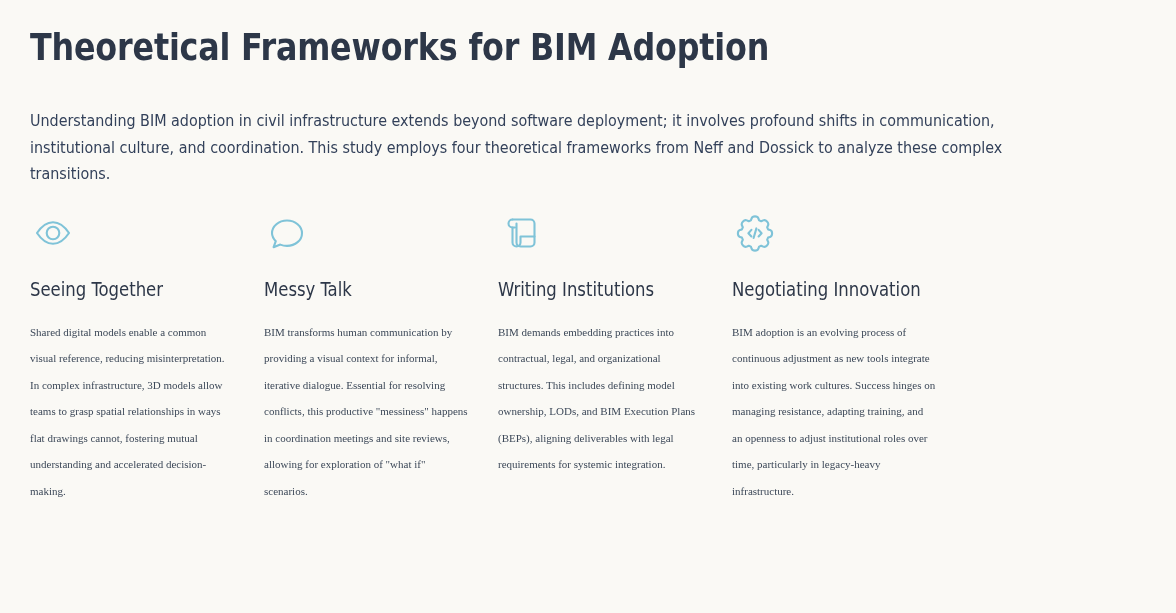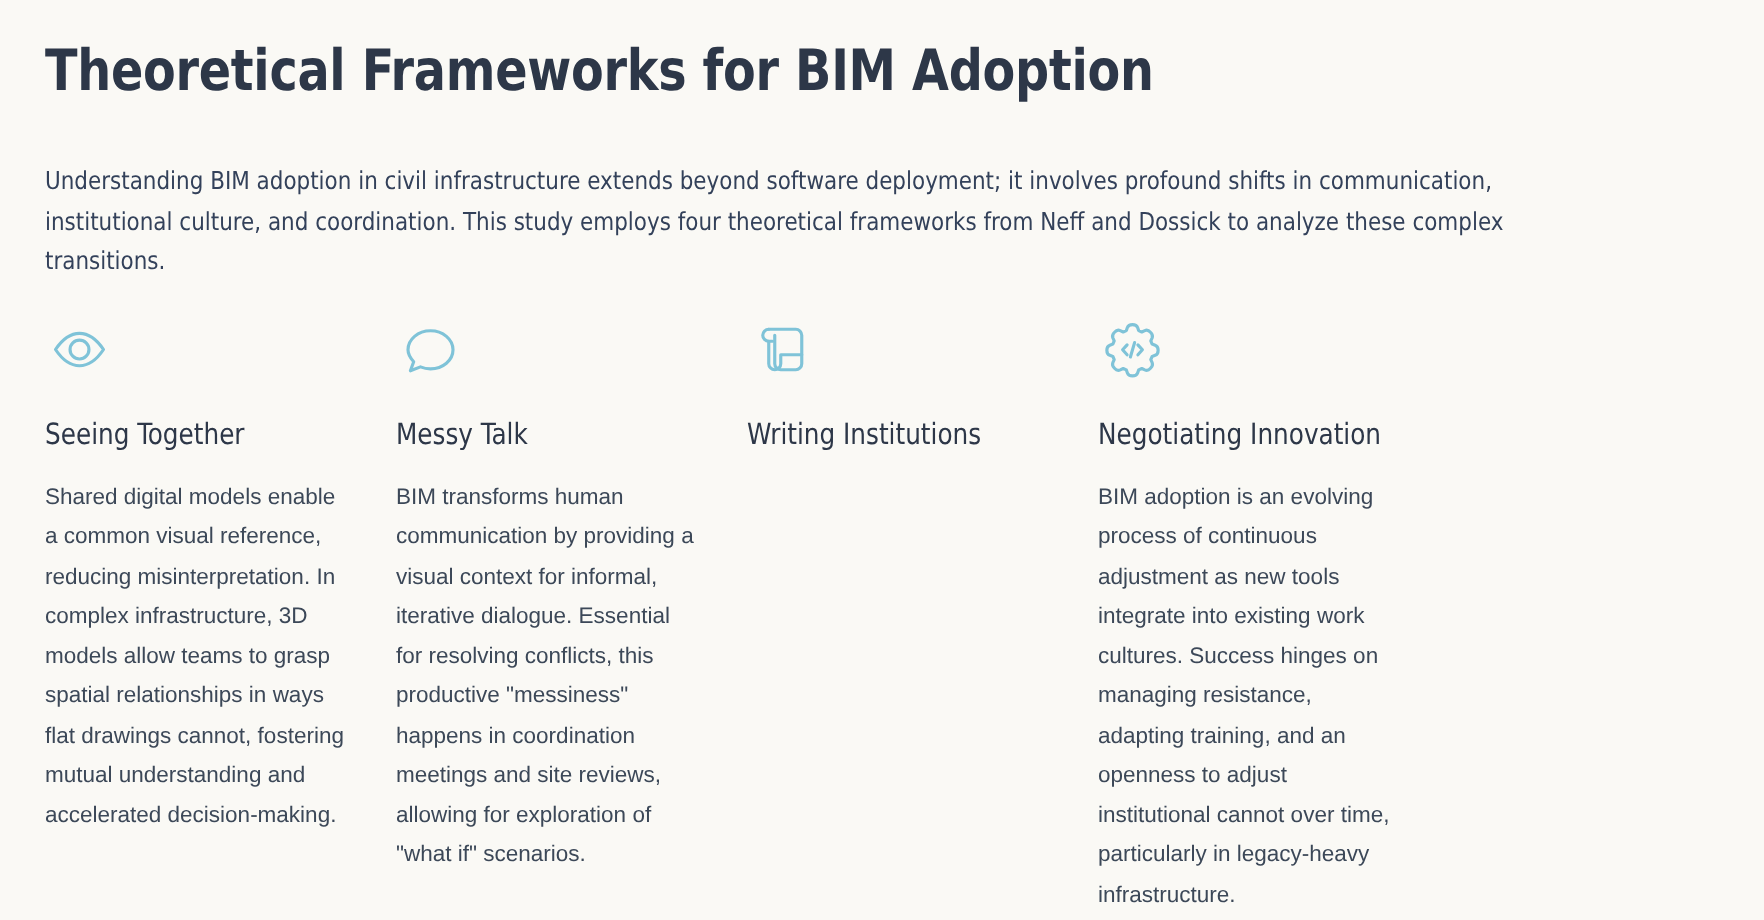--- a/index.html
+++ b/index.html
@@ -75,22 +75,22 @@
     line-height: 26px;
     color: #2d3748;
     transform: scaleX(0.94);
     transform-origin: left center;
     white-space: nowrap;
   }
 
   .card-body {
     margin: 0;
     padding-top: 16px;
-    font-family: Liberation Sans, sans-serif;
-    font-size: 15px;
+    font-family: Liberation Serif, serif;
+    font-size: 11px;
     line-height: 26.5px;
     color: #3c4858;
   }
 </style>
 </head>
 <body>
 
 <div class="page">
 
   <h1 class="page-title">Theoretical Frameworks for BIM Adoption</h1>
@@ -122,29 +122,30 @@
 
     <div class="card">
       <span class="card-icon">
         <svg width="46" height="46" viewBox="0 0 46 46" fill="none" stroke="#7fc3d8" stroke-width="2.1" stroke-linecap="round" stroke-linejoin="round">
           <path d="M14.5 9.5 L32.5 9.5 C34.7 9.5 36.5 11.3 36.5 13.5 L36.5 26.5"></path>
           <path d="M14.5 9.5 C12.3 9.5 10.5 11.3 10.5 13.5 C10.5 15.7 12.3 17.5 14.5 17.5 L17 17.5"></path>
           <path d="M18.5 13.5 L18.5 32.5 C18.5 34.7 20.3 36.5 22.5 36.5 L32.5 36.5 C34.7 36.5 36.5 34.7 36.5 32.5 L36.5 26.5 L22.5 26.5 L22.5 32.5 C22.5 34.7 20.7 36.5 18.5 36.5 C16.3 36.5 14.5 34.7 14.5 32.5 L14.5 17.5"></path>
         </svg>
       </span>
       <h2 class="card-title">Writing Institutions</h2>
+      <p class="card-body">BIM demands embedding practices into contractual, legal, and organizational structures. This includes defining model ownership, LODs, and BIM Execution Plans (BEPs), aligning deliverables with legal requirements for systemic integration.</p>
     </div>
 
     <div class="card">
       <span class="card-icon">
         <svg width="46" height="46" viewBox="0 0 46 46" fill="none" stroke="#7fc3d8" stroke-width="2.1" stroke-linecap="round" stroke-linejoin="round">
           <path d="M19.6 8.4 C20.3 6.4 21.5 6.4 23 6.4 C24.5 6.4 25.7 6.4 26.4 8.4 L27.1 10.4 L29.2 11.3 L31.2 10.4 C33.1 9.6 34 10.4 35 11.5 C36.1 12.6 36.9 13.4 36.1 15.3 L35.2 17.3 L36.1 19.4 L38.1 20.1 C40.1 20.8 40.1 22 40.1 23.5 C40.1 25 40.1 26.2 38.1 26.9 L36.1 27.6 L35.2 29.7 L36.1 31.7 C36.9 33.6 36.1 34.4 35 35.5 C34 36.6 33.1 37.4 31.2 36.6 L29.2 35.7 L27.1 36.6 L26.4 38.6 C25.7 40.6 24.5 40.6 23 40.6 C21.5 40.6 20.3 40.6 19.6 38.6 L18.9 36.6 L16.8 35.7 L14.8 36.6 C12.9 37.4 12 36.6 11 35.5 C9.9 34.4 9.1 33.6 9.9 31.7 L10.8 29.7 L9.9 27.6 L7.9 26.9 C5.9 26.2 5.9 25 5.9 23.5 C5.9 22 5.9 20.8 7.9 20.1 L9.9 19.4 L10.8 17.3 L9.9 15.3 C9.1 13.4 9.9 12.6 11 11.5 C12 10.4 12.9 9.6 14.8 10.4 L16.8 11.3 L18.9 10.4 Z"></path>
           <path d="M19.4 19.9 L16.4 23.2 L19.4 26.5"></path>
           <path d="M26.6 19.9 L29.6 23.2 L26.6 26.5"></path>
           <path d="M24.4 18.4 L21.6 28"></path>
         </svg>
       </span>
       <h2 class="card-title">Negotiating Innovation</h2>
-      <p class="card-body">BIM adoption is an evolving process of continuous adjustment as new tools integrate into existing work cultures. Success hinges on managing resistance, adapting training, and an openness to adjust institutional cannot over time, particularly in legacy-heavy infrastructure.</p>
+      <p class="card-body">BIM adoption is an evolving process of continuous adjustment as new tools integrate into existing work cultures. Success hinges on managing resistance, adapting training, and an openness to adjust institutional roles over time, particularly in legacy-heavy infrastructure.</p>
     </div>
 
   </div>
 </div>
 
 </body></html>

